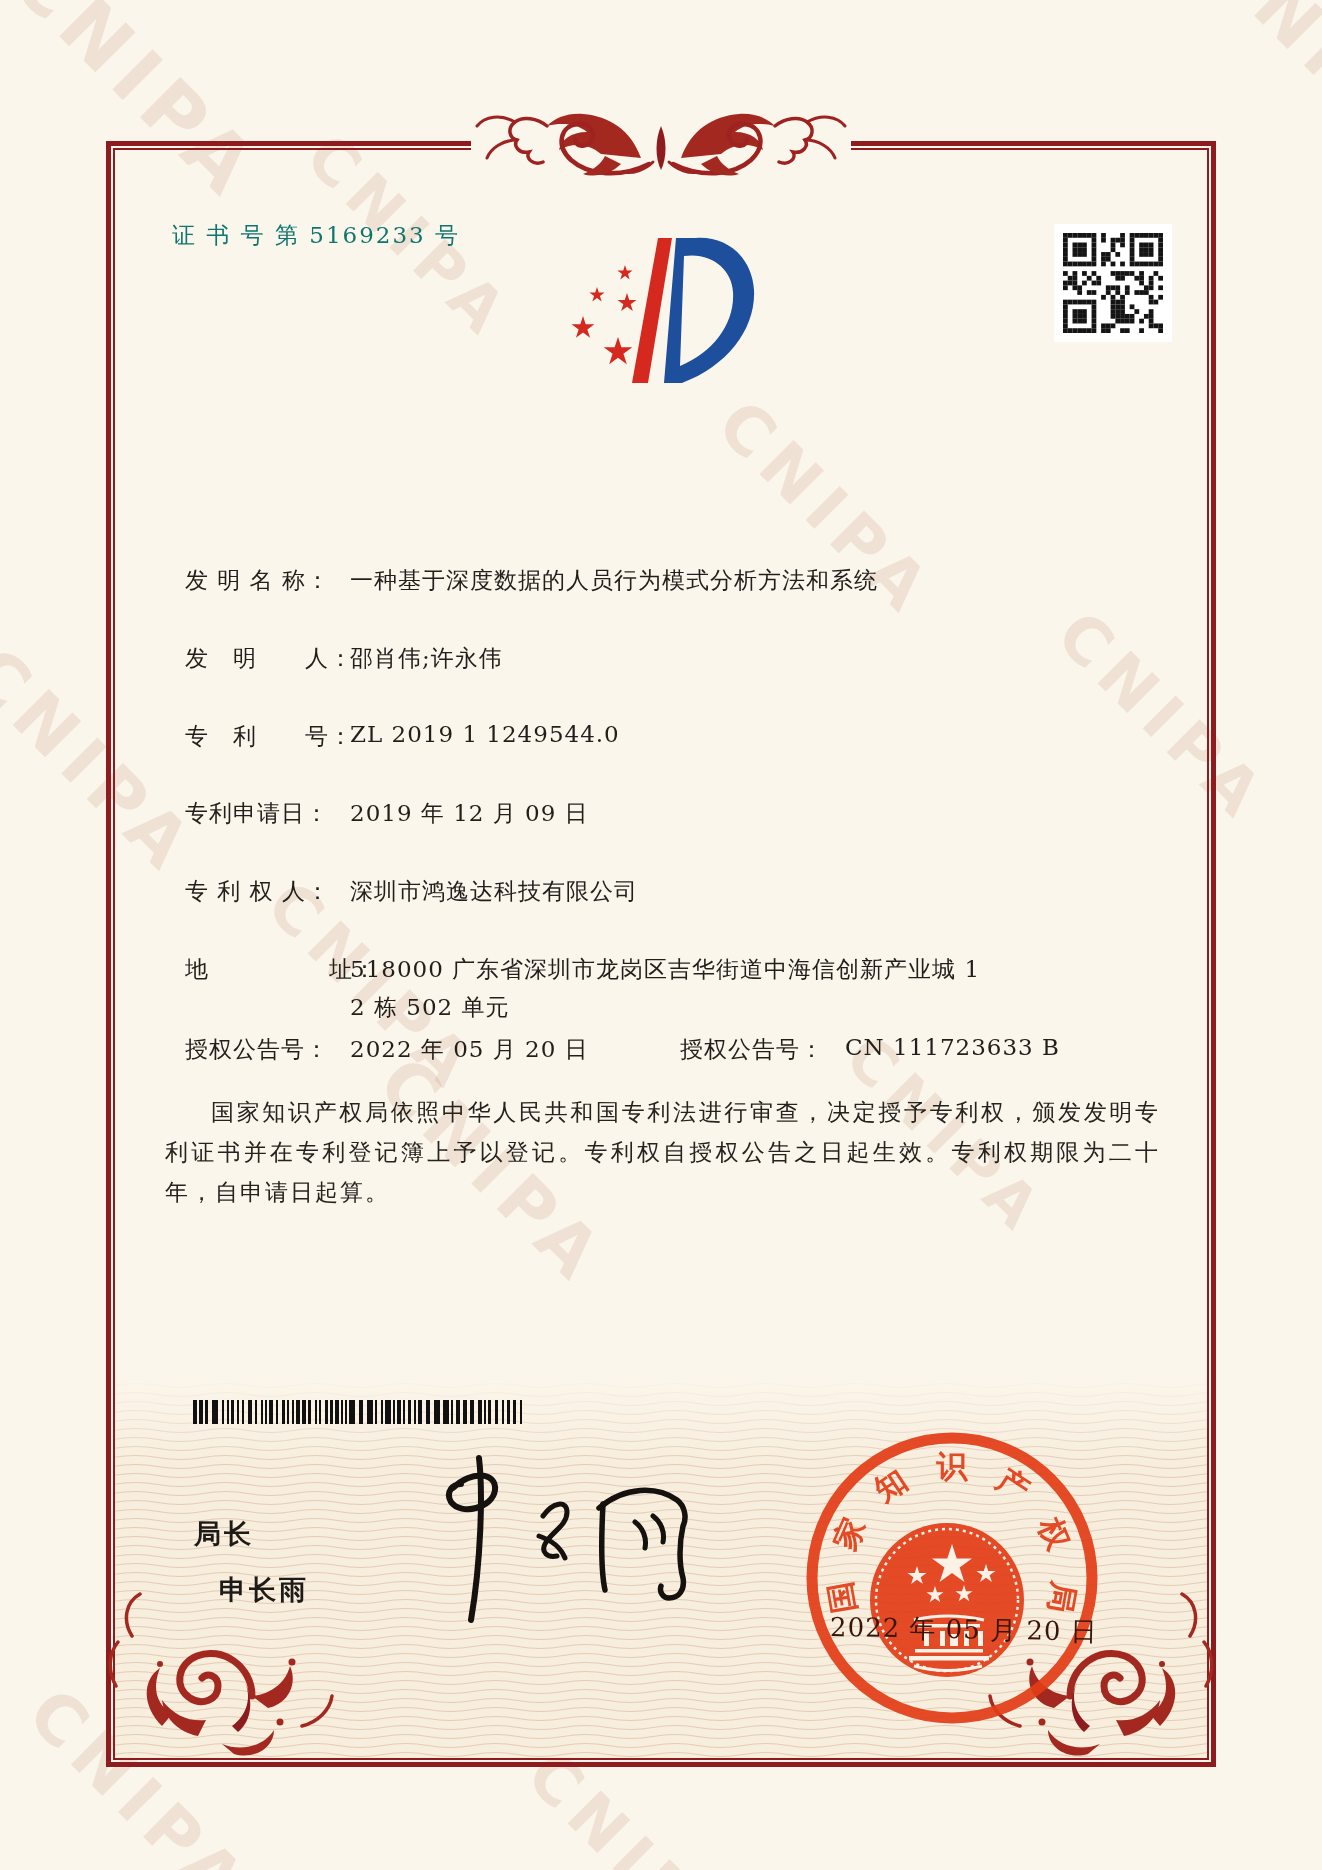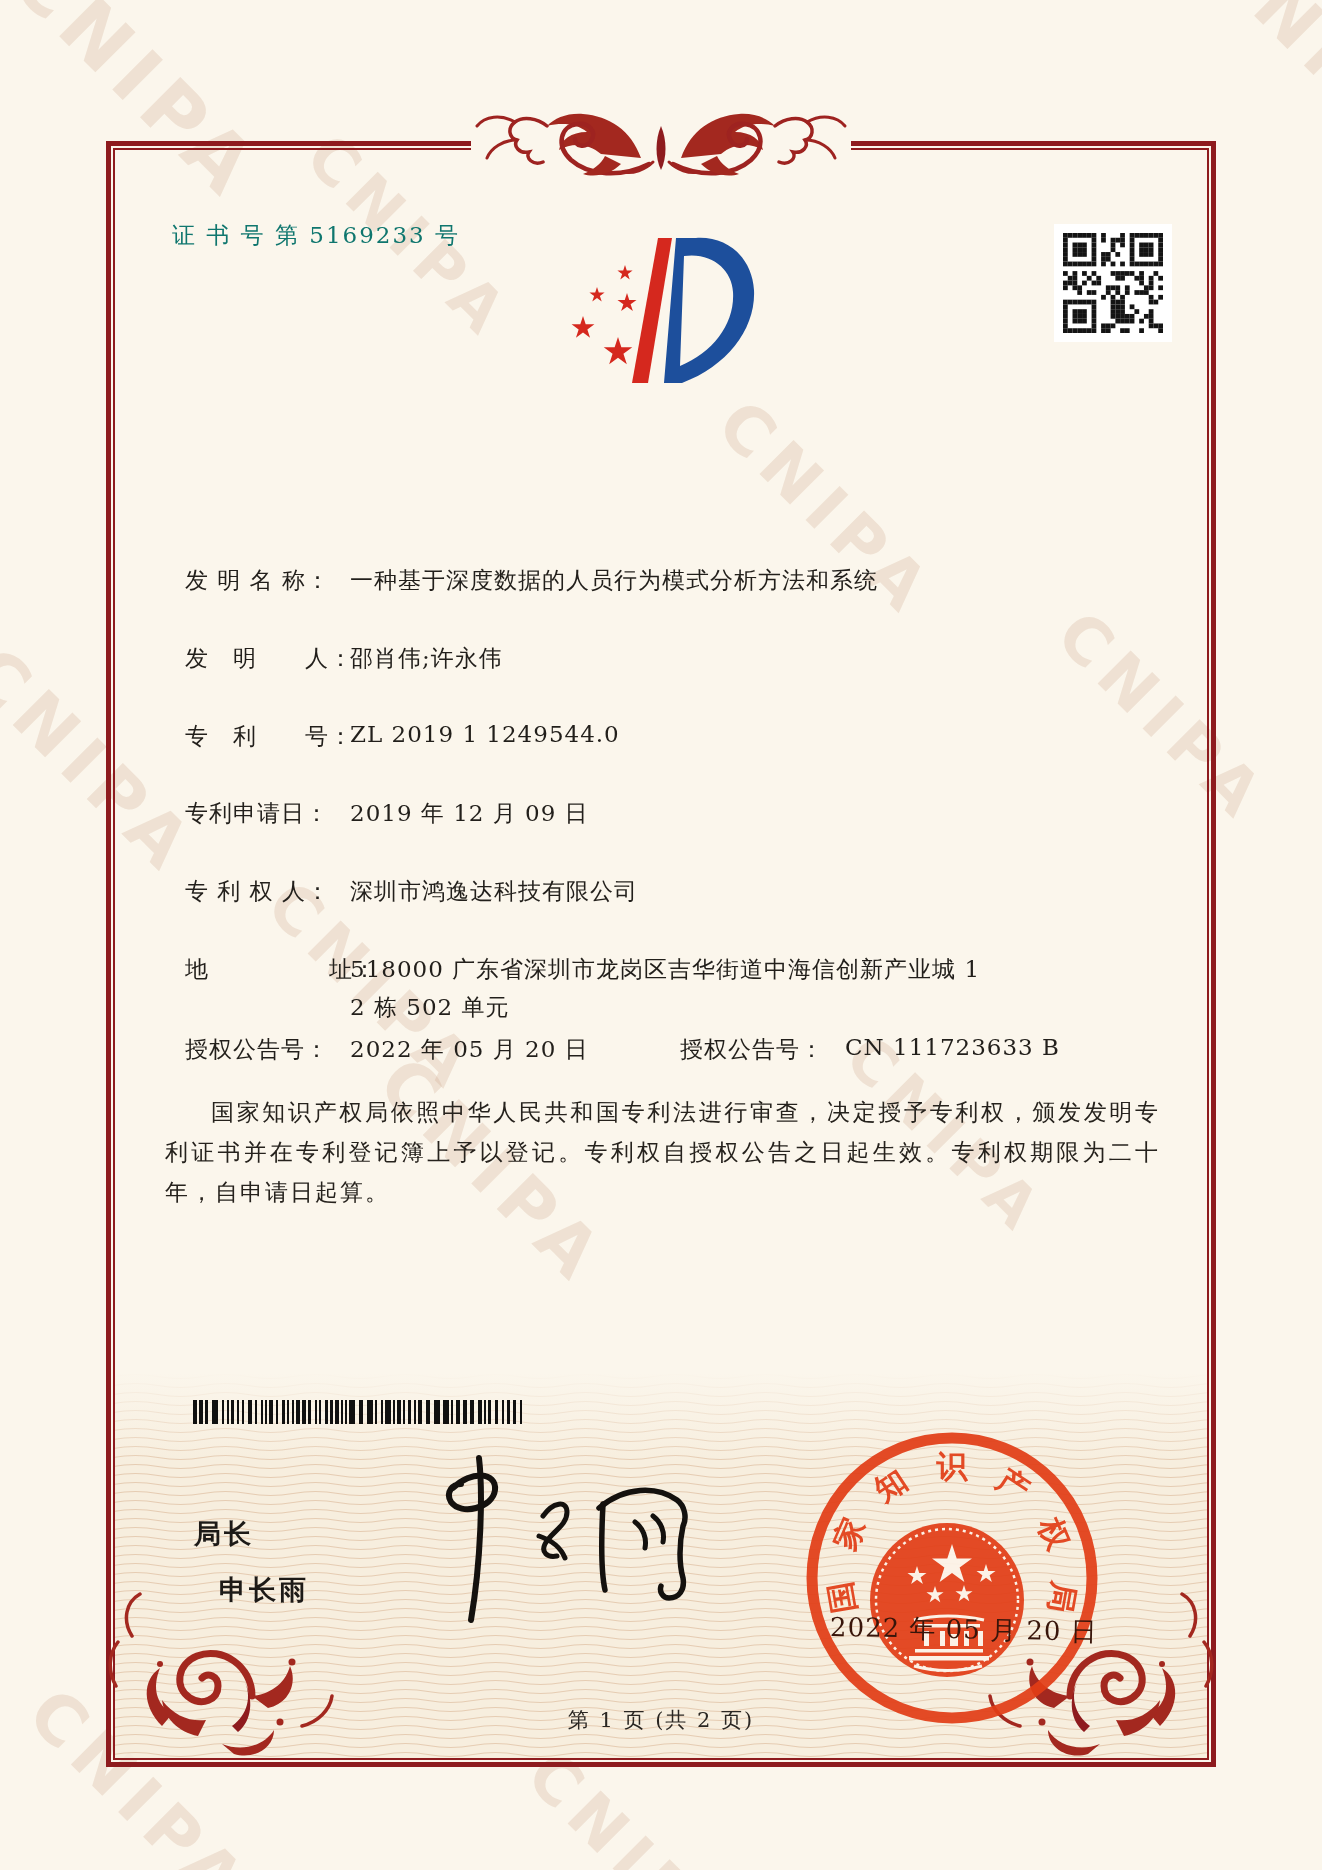--- a/index.html
+++ b/index.html
@@ -519,15 +519,14 @@
           <text x="0" y="0" transform="translate(88.45499445606974,56.42536512175111) rotate(-33.33333333333333)" fill="#e23d16" font-size="31" font-weight="700" text-anchor="middle" dominant-baseline="central" font-family="&quot;DejaVu Serif&quot;,&quot;Liberation Serif&quot;,serif">知</text>
           <text x="0" y="0" transform="translate(150,38) rotate(0)" fill="#e23d16" font-size="31" font-weight="700" text-anchor="middle" dominant-baseline="central" font-family="&quot;DejaVu Serif&quot;,&quot;Liberation Serif&quot;,serif">识</text>
           <text x="0" y="0" transform="translate(211.5450055439303,56.42536512175113) rotate(33.33333333333334)" fill="#e23d16" font-size="31" font-weight="700" text-anchor="middle" dominant-baseline="central" font-family="&quot;DejaVu Serif&quot;,&quot;Liberation Serif&quot;,serif">产</text>
           <text x="0" y="0" transform="translate(252.8402039705907,105.63906620361445) rotate(66.66666666666669)" fill="#e23d16" font-size="31" font-weight="700" text-anchor="middle" dominant-baseline="central" font-family="&quot;DejaVu Serif&quot;,&quot;Liberation Serif&quot;,serif">权</text>
           <text x="0" y="0" transform="translate(260.2984683373673,169.4485958986962) rotate(100)" fill="#e23d16" font-size="31" font-weight="700" text-anchor="middle" dominant-baseline="central" font-family="&quot;DejaVu Serif&quot;,&quot;Liberation Serif&quot;,serif">局</text>
         </g>
     </g>
   </svg>
   <div class="sealdate">2022 年 05 月 20 日</div>
 
-  <div class="pfooter">第 1 页 (共 2 页)</div>
 
 </div>
 
 </body></html>

